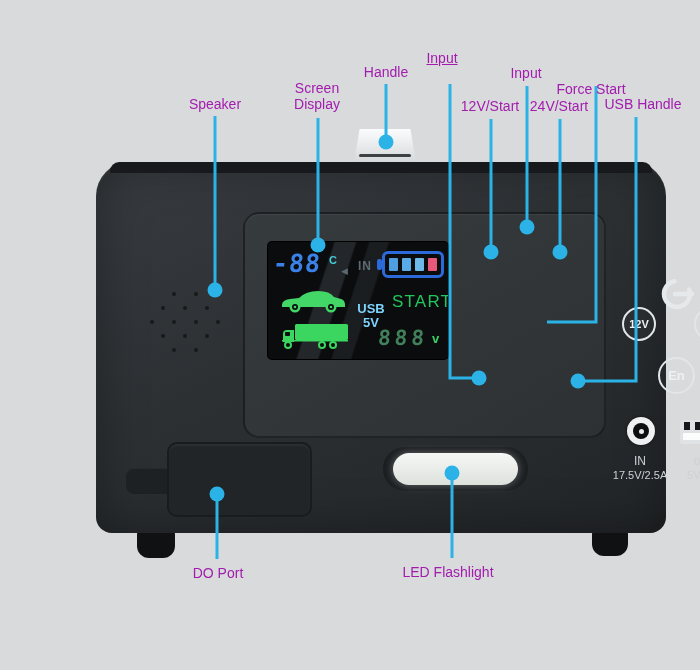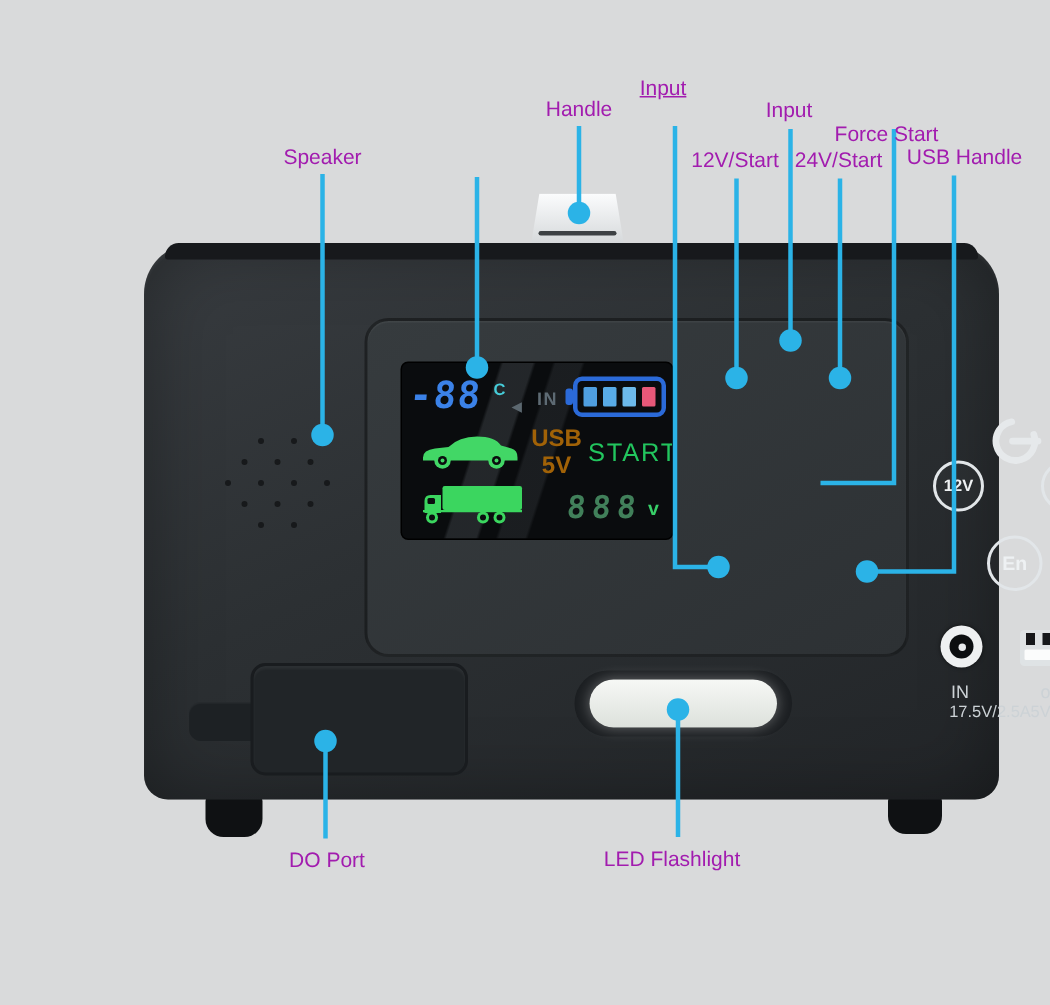--- a/index.html
+++ b/index.html
@@ -36,21 +36,21 @@
          background:linear-gradient(108deg,transparent 30%,rgba(160,170,180,.17) 31%,rgba(160,170,180,.17) 40%,transparent 41%,transparent 46%,rgba(160,170,180,.11) 47%,rgba(160,170,180,.11) 55%,transparent 56%);}
   .scr{position:absolute;z-index:2;}
   .seg{font-family:"DejaVu Sans Mono",monospace;font-weight:bold;transform:skewX(-5deg);}
   .temp{left:5px;top:7px;font-size:25px;letter-spacing:1px;color:#3b82e8;}
   .cunit{left:61px;top:12px;font-size:11px;font-weight:bold;color:#46cdd9;}
   .tri{left:73px;top:24px;font-size:9px;color:#5c6870;}
   .inlab{left:90px;top:17px;font-size:12px;font-weight:bold;letter-spacing:1px;color:#5e6b74;}
   .battery{left:114px;top:9px;width:62px;height:27px;border:3px solid #2b6ad8;border-radius:6px;box-sizing:border-box;}
   .bnub{left:109px;top:17px;width:5px;height:11px;background:#2b6ad8;border-radius:2px;}
   .bar{position:absolute;top:4px;width:9px;height:13px;border-radius:1px;}
-  .usbblk{left:84px;top:42px;width:38px;text-align:center;color:#a16207;font-weight:bold;font-size:16px;line-height:1.1;}
+  .usbblk{left:84px;top:60px;width:38px;text-align:center;color:#7dd3fc;font-weight:bold;font-size:13px;line-height:1.1;}
   .start{left:124px;top:50px;font-size:17px;font-weight:normal;letter-spacing:1.2px;color:#22c55e;}
   .volts{left:110px;top:84px;font-size:21px;letter-spacing:4px;color:#41805a;}
   .vunit{left:164px;top:89px;font-size:13px;font-weight:bold;color:#38cf68;}
 
   
   .rbtn{position:absolute;border:2px solid #e2e6e9;border-radius:50%;color:#eef1f3;
         display:flex;align-items:center;justify-content:center;background:rgba(255,255,255,.02);text-align:center;}
   .b12{left:377px;top:93px;width:30px;height:30px;font-size:11px;font-weight:bold;}
   .b24{left:449px;top:93px;width:30px;height:30px;font-size:11px;font-weight:bold;}
   .ben{left:413px;top:143px;width:33px;height:33px;font-size:13px;font-weight:bold;border-width:2.5px;}
@@ -180,21 +180,21 @@
         <div class="hole"></div>
         <div class="pin"></div>
       </div>
       <div class="usbport">
         <div class="tooth" style="left:4px;"></div>
         <div class="tooth" style="left:15px;"></div>
 
         <div class="tongue"></div>
       </div>
       <div class="portlab" style="left:395px;top:240px;">IN</div>
-      <div class="portspec" style="left:415px;top:255px;">17.5V/2.5A</div>
+      <div class="portspec" style="left:395px;top:255px;">17.5V/2.5A</div>
       <div class="portlab" style="left:457px;top:240px;">out</div>
       <div class="portspec" style="left:457px;top:255px;">5V/3A</div>
     </div>
 
     <div class="dotab"></div>
     <div class="doport"></div>
 
     <div class="led">
       <div class="lens"></div>
     </div>
@@ -222,20 +222,21 @@
       <circle cx="527" cy="227" r="7.5"></circle>
       <circle cx="491" cy="252" r="7.5"></circle>
       <circle cx="560" cy="252" r="7.5"></circle>
       <circle cx="578" cy="381" r="7.5"></circle>
       <circle cx="217" cy="494" r="7.5"></circle>
       <circle cx="452" cy="473" r="7.5"></circle>
     </g>
   </svg>
 
   <div class="lbl" style="left:215px;top:96px;">Speaker</div>
+  <div class="lbl wrap" style="left:317px;top:80px;">Screen Display</div>
   <div class="lbl" style="left:386px;top:64px;">Handle</div>
   <div class="lbl" style="left:442px;top:50px;text-decoration:underline;">Input</div>
   <div class="lbl" style="left:526px;top:65px;">Input</div>
   <div class="lbl" style="left:591px;top:65px;margin-top:16px;">Force Start</div>
   <div class="lbl" style="left:490px;top:98px;">12V/Start</div>
   <div class="lbl" style="left:559px;top:98px;">24V/Start</div>
   <div class="lbl" style="left:643px;top:96px;">USB Handle</div>
   <div class="lbl" style="left:218px;top:565px;">DO Port</div>
   <div class="lbl" style="left:448px;top:564px;">LED Flashlight</div>
 

